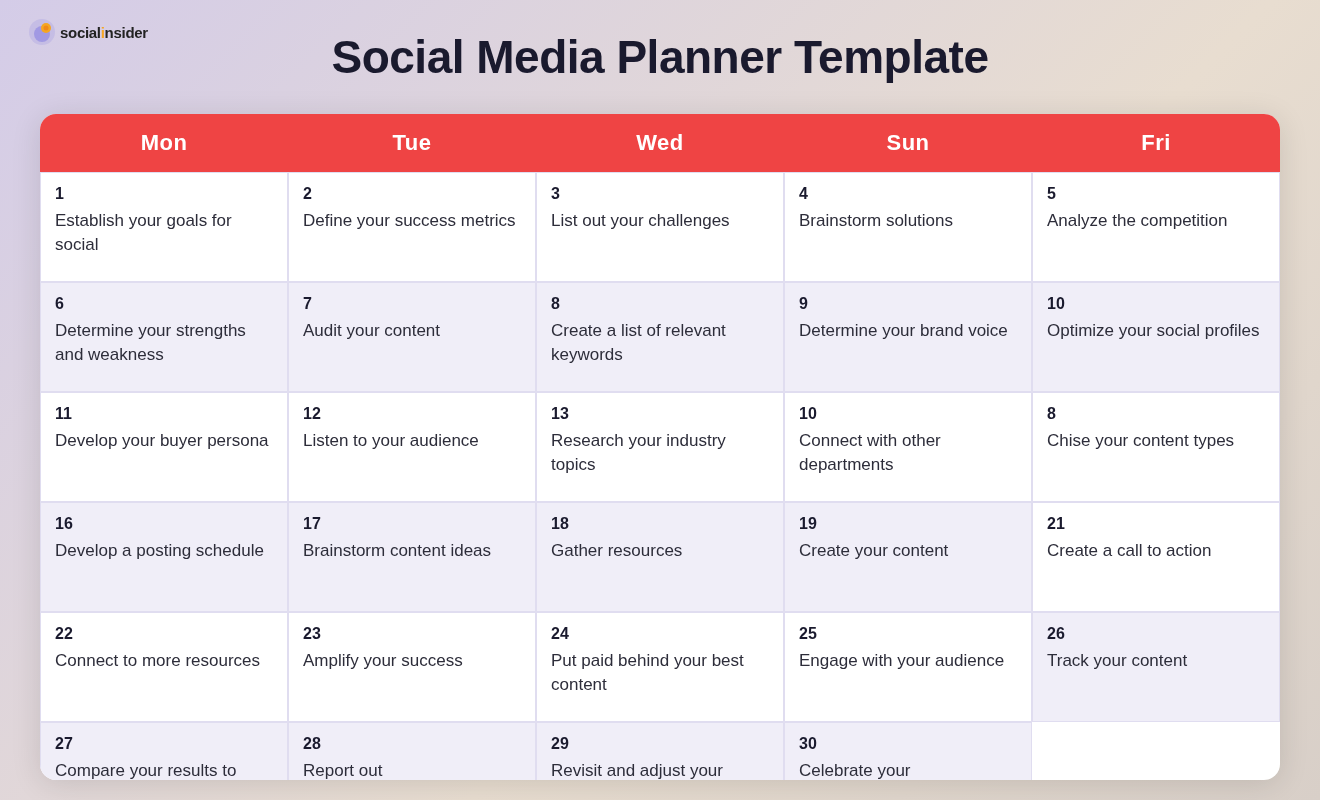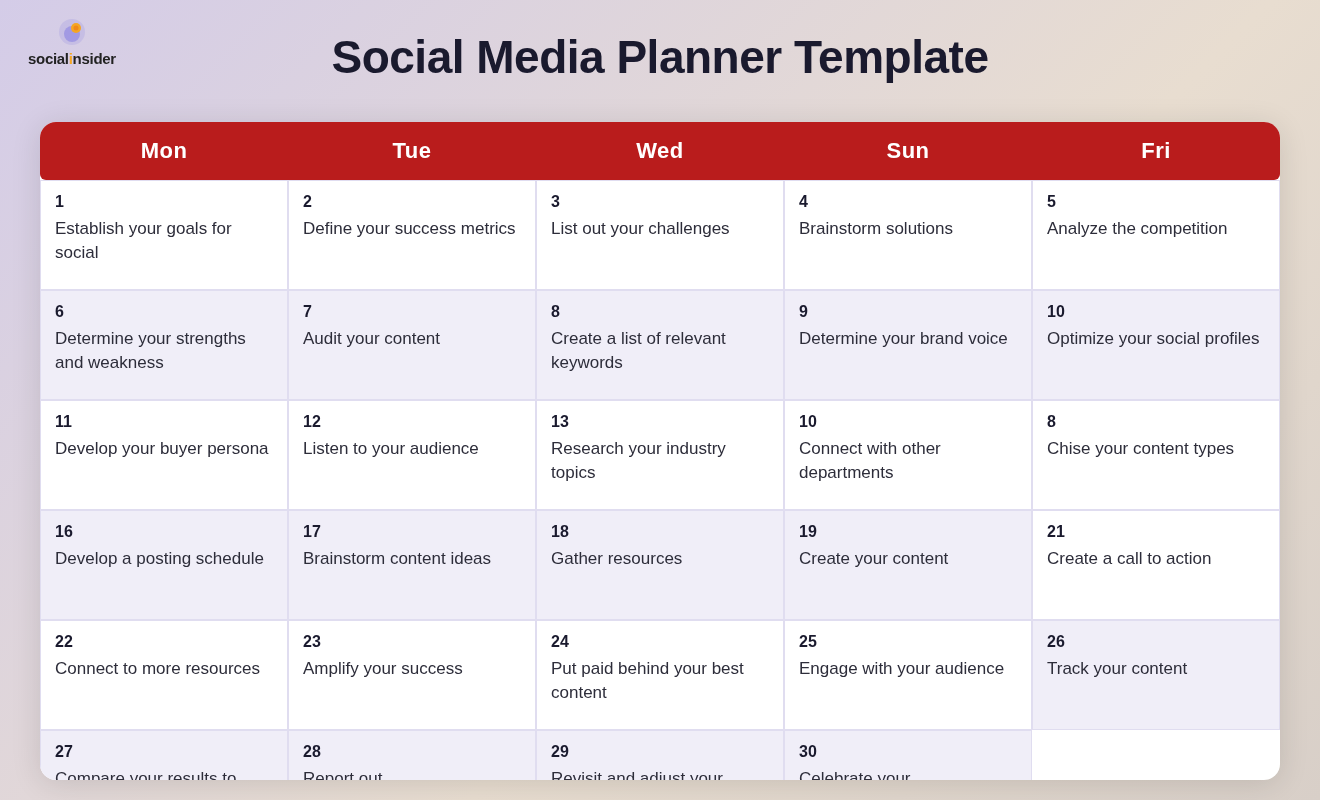--- a/index.html
+++ b/index.html
@@ -16,21 +16,20 @@
       overflow: hidden;
     }
 
     .logo-area {
       position: absolute;
       top: 18px;
       left: 28px;
       display: flex;
       align-items: center;
       gap: 4px;
-      flex-direction: column;
     }
 
     .logo-icon {
       width: 28px;
       height: 28px;
       position: relative;
     }
 
     .logo-text {
       font-size: 15px;
@@ -41,39 +40,38 @@
 
     .logo-text span {
       color: #f5a623;
     }
 
     .page-title {
       font-size: 46px;
       font-weight: 900;
       color: #1a1a2e;
       text-align: left;
-      margin-bottom: 38px;
+      margin-bottom: 30px;
       margin-top: 10px;
       letter-spacing: -0.5px;
     }
 
     .calendar-wrapper {
       width: 100%;
       max-width: 1240px;
       background: white;
       border-radius: 16px;
       overflow: hidden;
       box-shadow: 0 4px 30px rgba(0,0,0,0.12);
     }
 
     .calendar-header {
       display: grid;
       grid-template-columns: repeat(5, 1fr);
-      background: #b91c1c;
-      border-radius: 6px;
+      background: #ef4444;
     }
 
     .header-cell {
       padding: 16px 10px;
       text-align: center;
       color: white;
       font-size: 22px;
       font-weight: 700;
       letter-spacing: 0.5px;
     }

